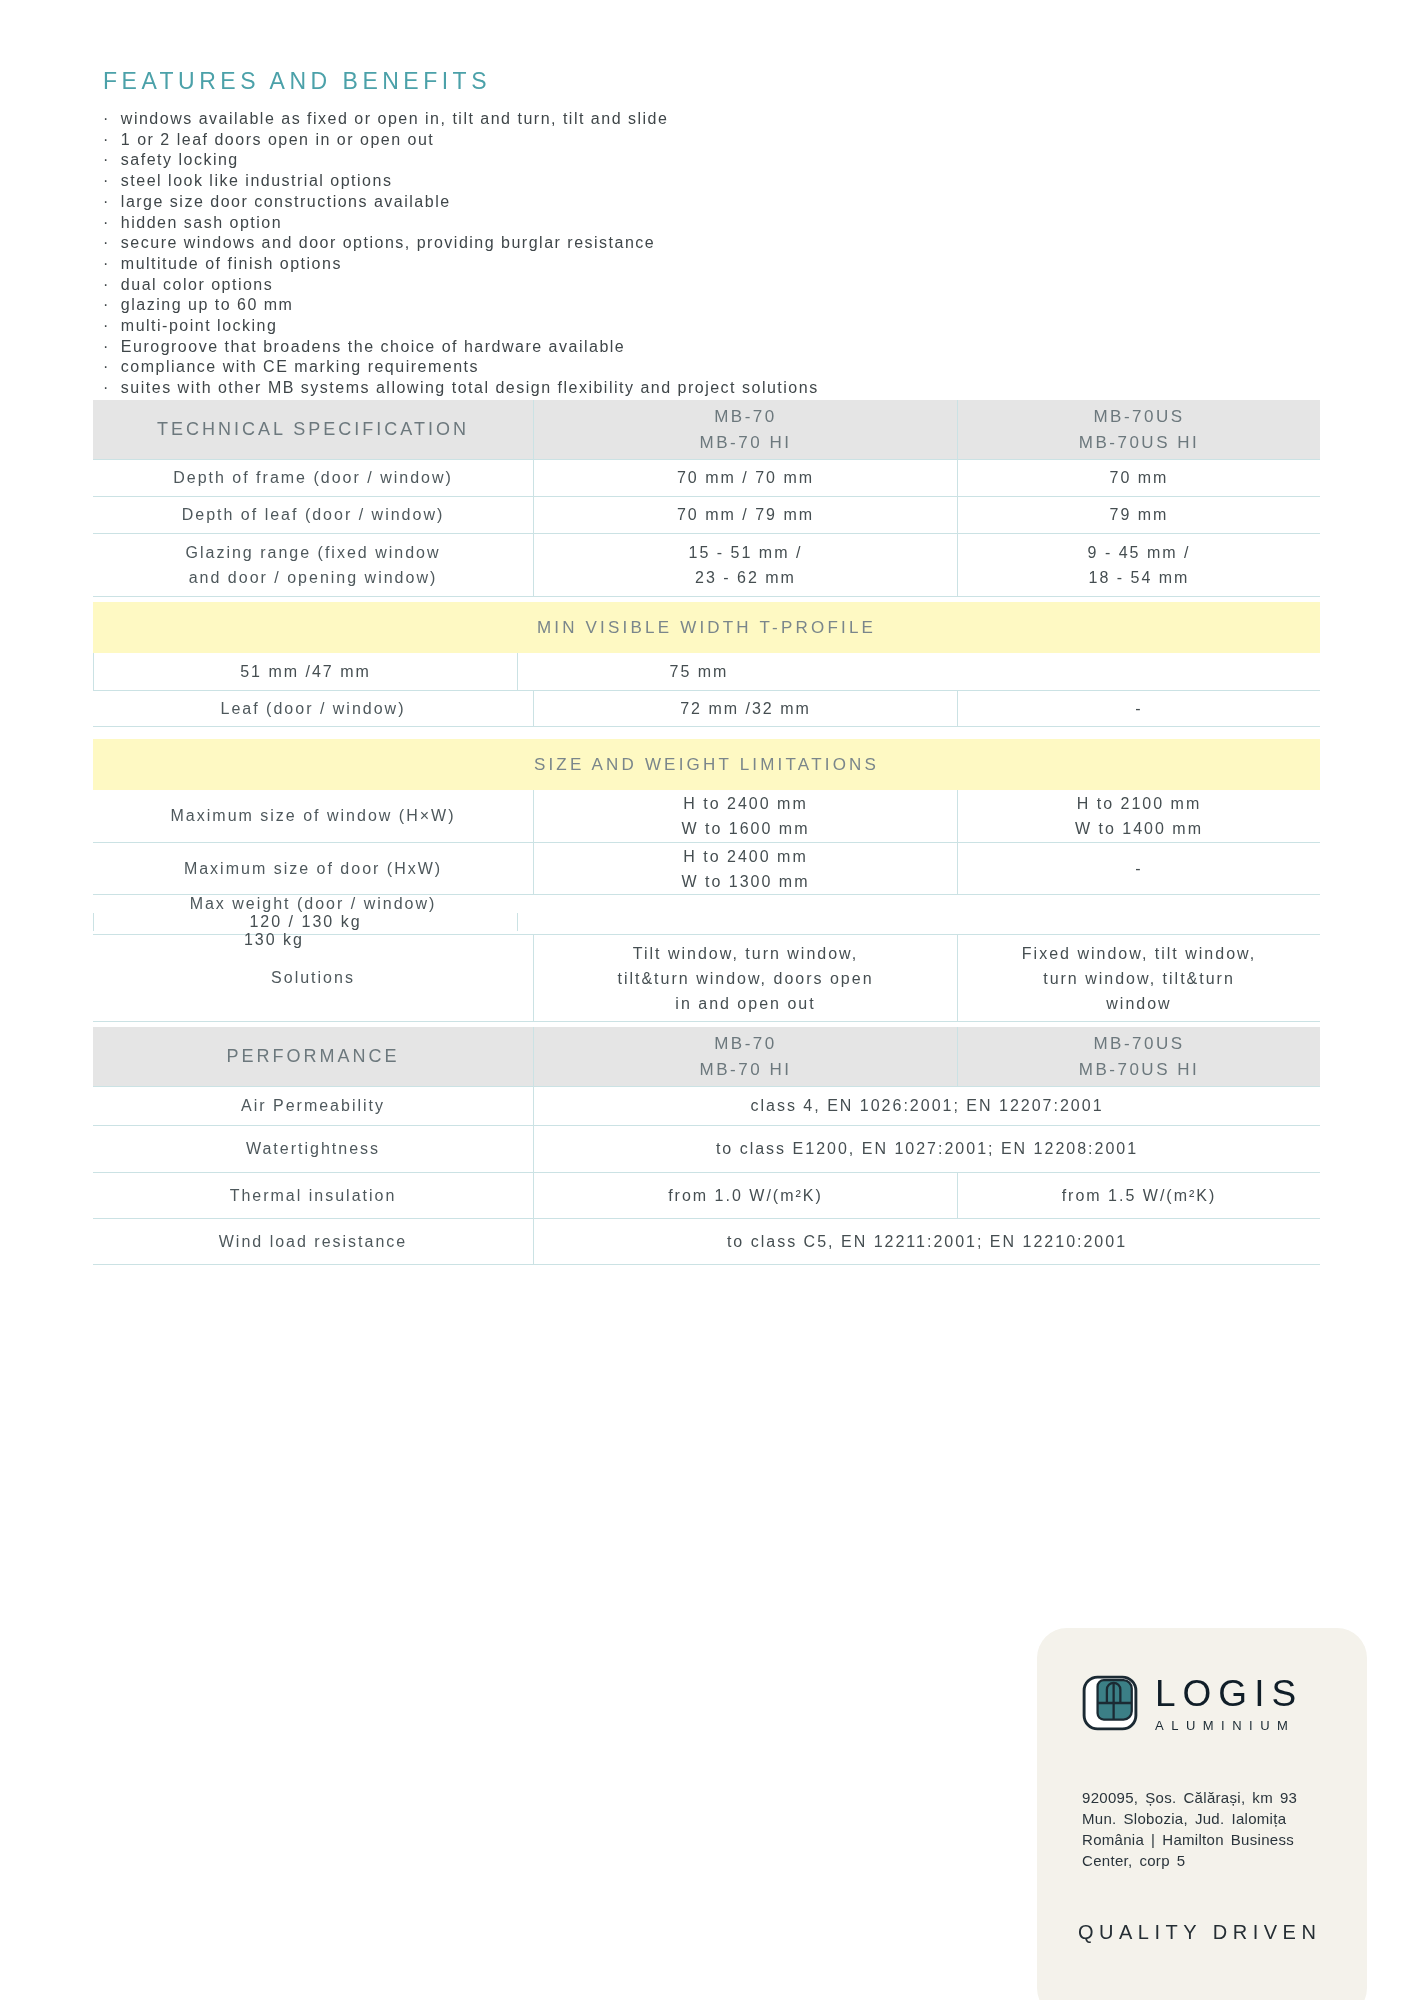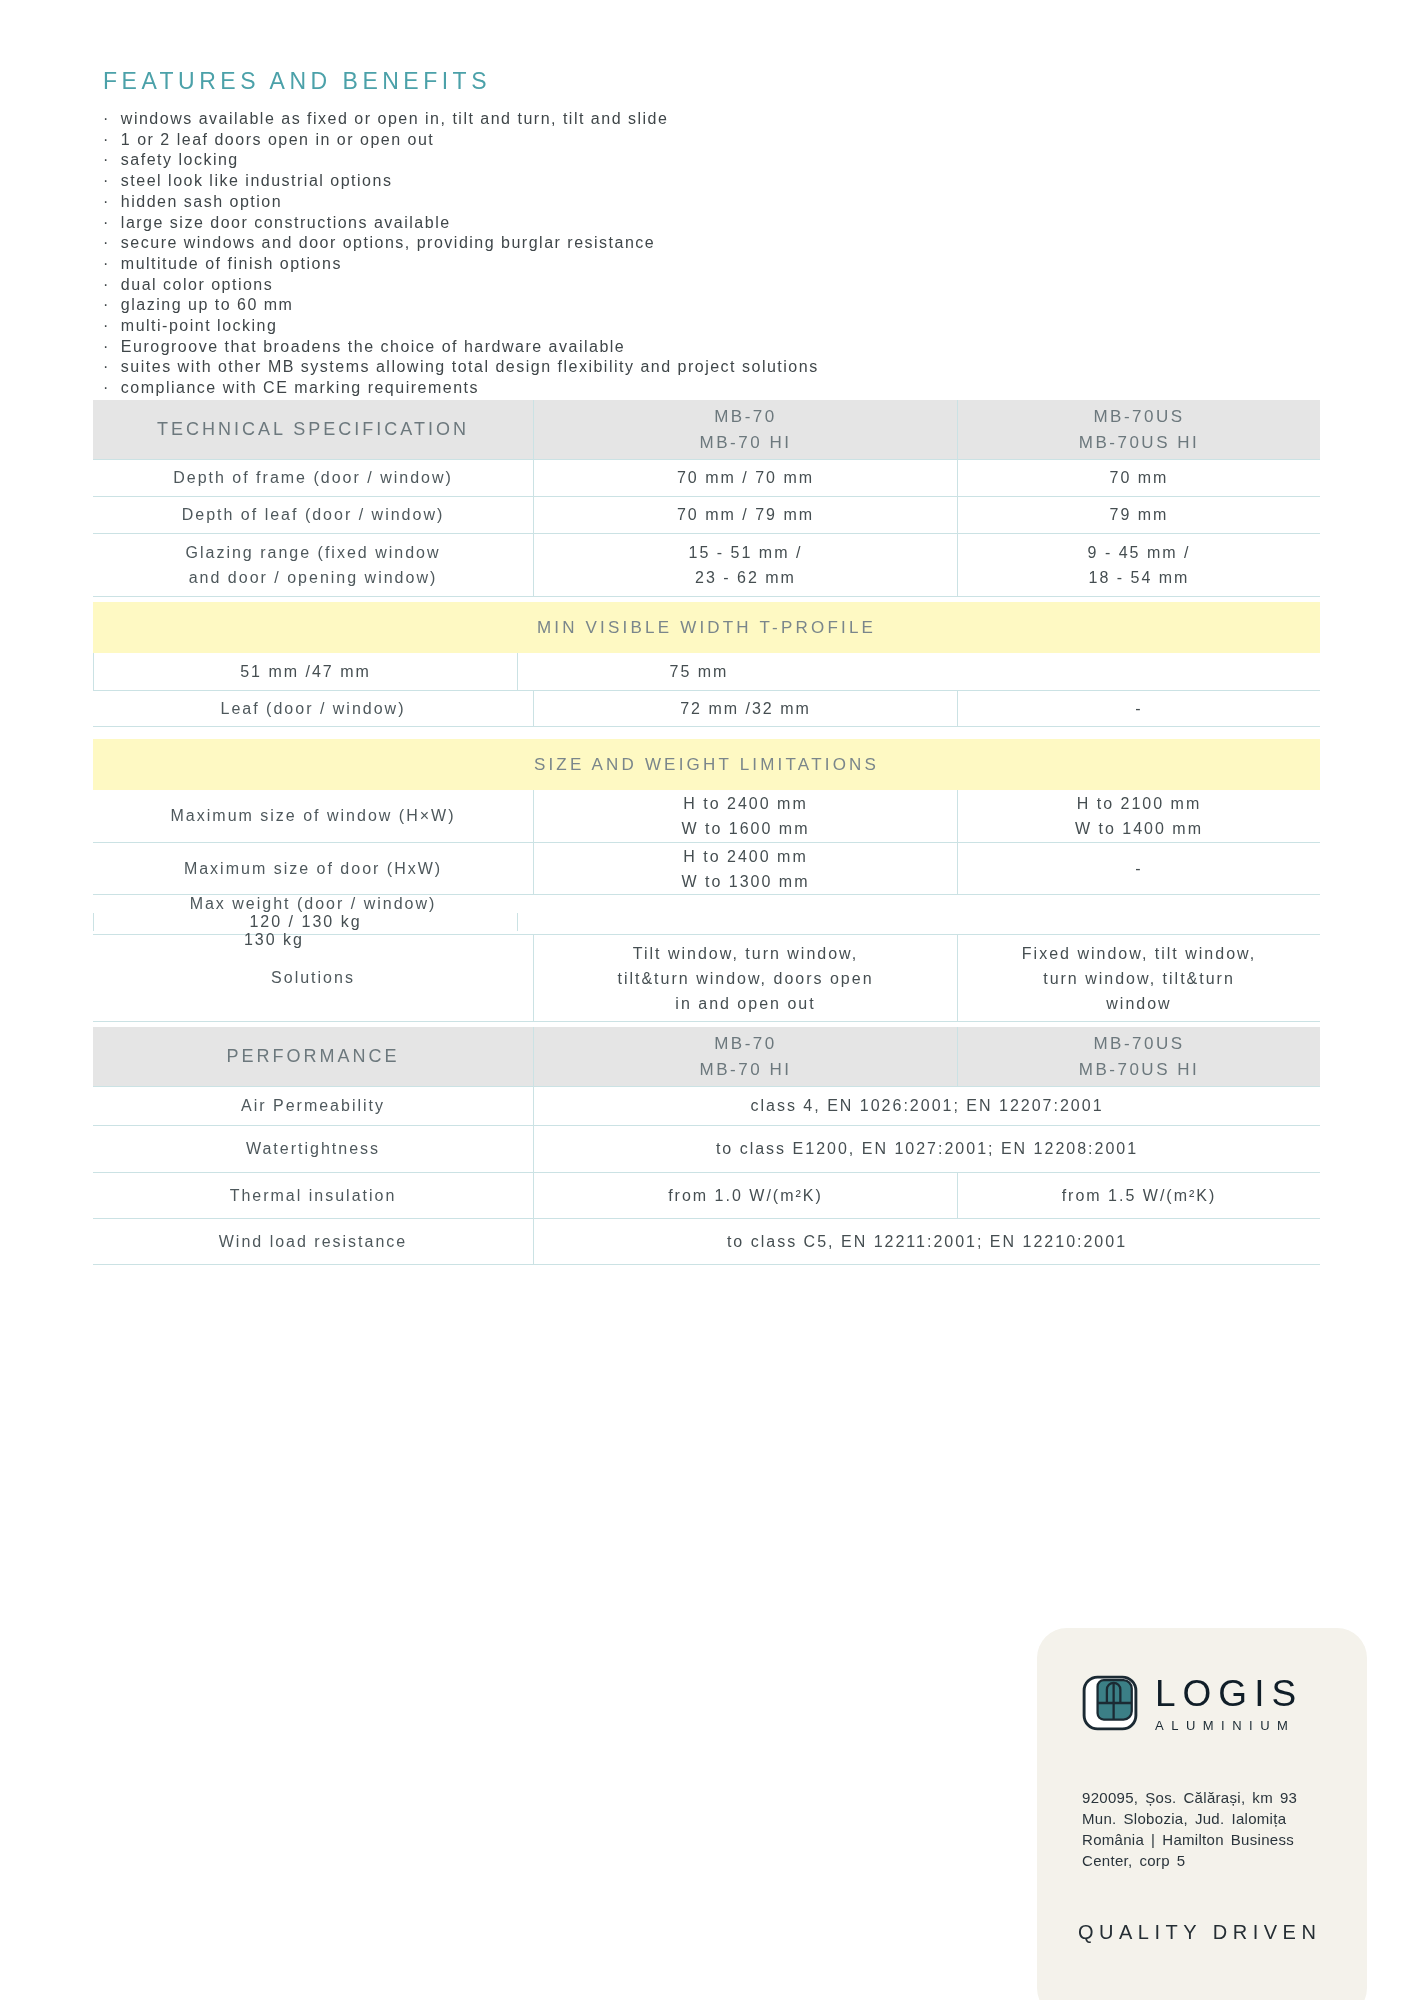--- a/index.html
+++ b/index.html
@@ -72,30 +72,30 @@
 
 <div class="page">
 
   <div class="features">
     <h1>FEATURES AND BENEFITS</h1>
     <ul>
       <li>windows available as fixed or open in, tilt and turn, tilt and slide</li>
       <li>1 or 2 leaf doors open in or open out</li>
       <li>safety locking</li>
       <li>steel look like industrial options</li>
+      <li>large size door constructions available</li>
       <li>hidden sash option</li>
-      <li>large size door constructions available</li>
       <li>secure windows and door options, providing burglar resistance</li>
       <li>multitude of finish options</li>
       <li>dual color options</li>
       <li>glazing up to 60 mm</li>
       <li>multi-point locking</li>
       <li>Eurogroove that broadens the choice of hardware available</li>
+      <li>compliance with CE marking requirements</li>
       <li>suites with other MB systems allowing total design flexibility and project solutions</li>
-      <li>compliance with CE marking requirements</li>
     </ul>
   </div>
 
   <div class="spec-table">
 
     <div class="trow h60 band-bg">
       <div class="c1 hlabel">TECHNICAL SPECIFICATION</div>
       <div class="c2 hval">
         <div>MB-70</div>
         <div>MB-70 HI</div>

